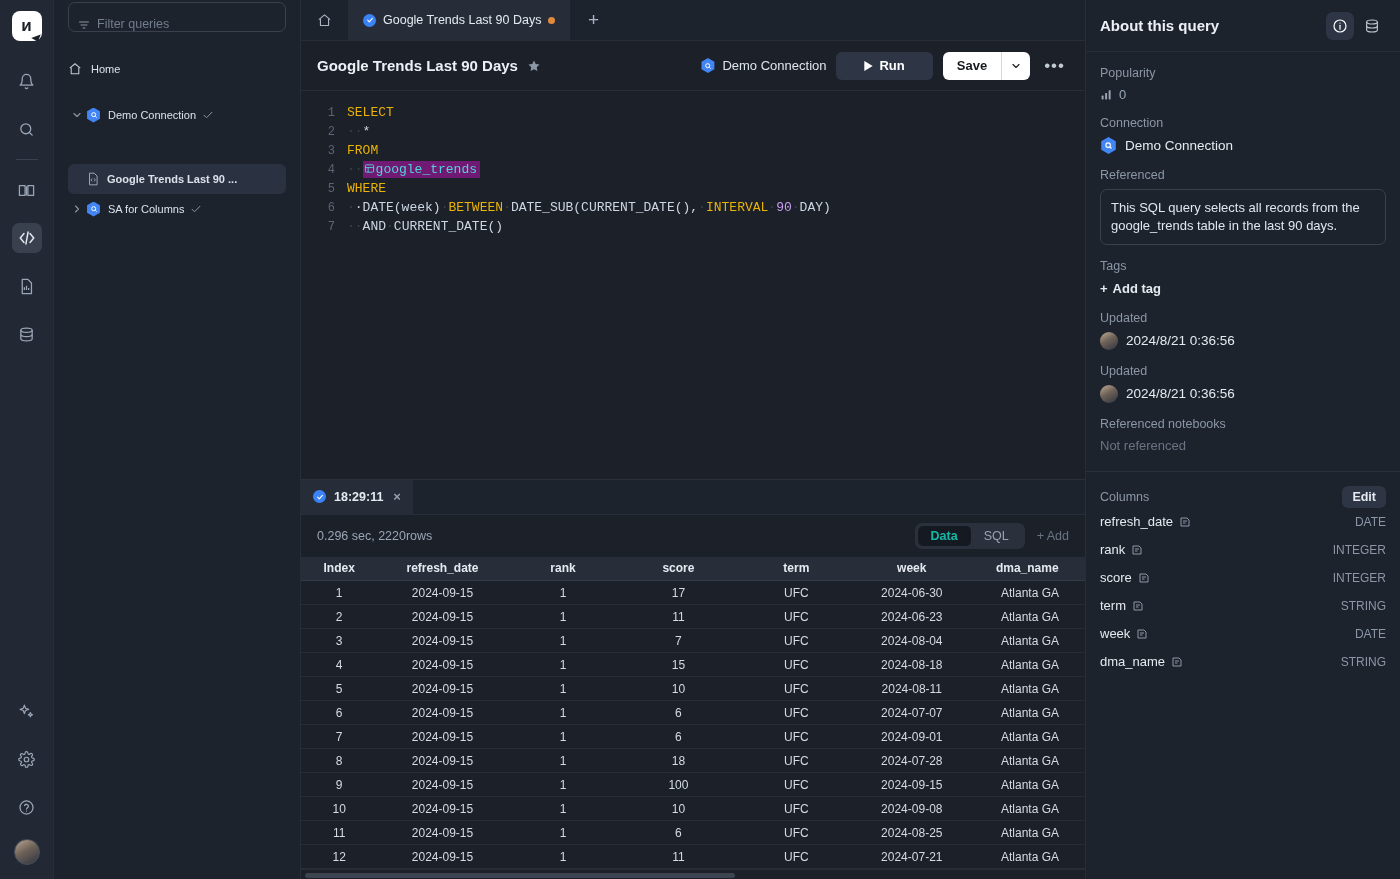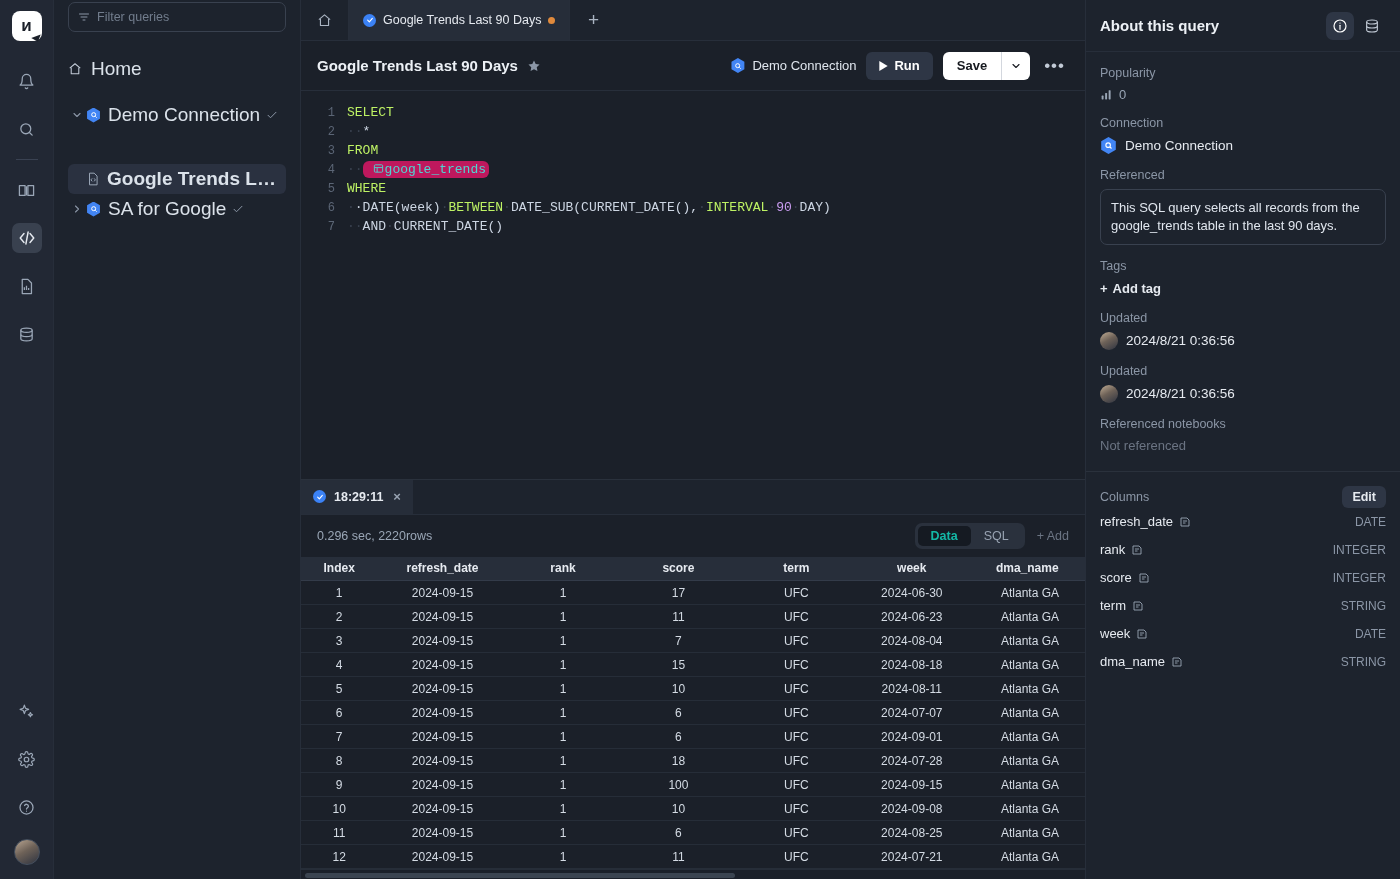--- a/index.html
+++ b/index.html
@@ -55,29 +55,29 @@
     padding: 0 14px;
   }
   .sb-head {
     height: 50px; display: flex; align-items: center; justify-content: space-between;
     padding-top: 6px;
   }
   .sb-title { font-size: 16px; font-weight: 700; color: #edf1f6; letter-spacing: .1px; }
   .collapse-btn { color: #9aa6b6; cursor: pointer; display: flex; }
   .filter-box {
     height: 30px; border: 1px solid #39414f; border-radius: 7px;
-    display: flex; align-items: center; gap: 7px; padding: 0 9px;
+    display: flex; align-items: flex-end; gap: 7px; padding: 0 9px;
     margin-top: 2px;
   }
   .filter-box .ph { color: #727d8d; font-size: 12.5px; }
   .tree { margin-top: 22px; }
   .tree-row {
     display: flex; align-items: center; height: 30px;
     border-radius: 6px; padding-right: 6px; cursor: pointer;
-    font-size: 19px; color: #dbe2ea; white-space: nowrap;
+    font-size: 11px; color: #dbe2ea; white-space: nowrap;
   }
   .tree-row.sel { background: #2a3140; font-weight: 700; margin-top: 34px; }
   .tw { width: 18px; display: flex; align-items: center; justify-content: center;
         color: #8b96a6; flex: 0 0 18px; }
   .hex {
     width: 15px; height: 15px; flex: 0 0 15px; margin-right: 7px;
     background: #4285f4;
     clip-path: polygon(50% 0%, 93% 25%, 93% 75%, 50% 100%, 7% 75%, 7% 25%);
     display: flex; align-items: center; justify-content: center;
     font-size: 8px; color: #fff;
@@ -119,21 +119,21 @@
   .qbar {
     height: 50px; display: flex; align-items: center; padding: 0 16px;
     border-bottom: 1px solid #272e3a;
   }
   .qtitle { font-size: 15px; font-weight: 700; color: #edf1f6; }
   .star { margin-left: 9px; color: #8b96a6; font-size: 14px; cursor: pointer; }
   .qbar-right { margin-left: auto; display: flex; align-items: center; gap: 10px; }
   .conn-chip { display: flex; align-items: center; gap: 7px; font-size: 13px; color: #dfe5ed; cursor: pointer; }
   .btn-run {
     background: #2e3645; color: #fff; border-radius: 6px; height: 28px;
-    display: flex; align-items: center; gap: 6px; padding: 0 13px;
+    display: flex; align-items: center; gap: 6px; padding: 0 28px;
     font-size: 13px; font-weight: 600; cursor: pointer;
   }
   .btn-save-grp { display: flex; height: 28px; border-radius: 6px; overflow: hidden; }
   .btn-save {
     background: #fff; color: #16191f; font-size: 13px; font-weight: 600;
     display: flex; align-items: center; padding: 0 14px; cursor: pointer;
   }
   .btn-save-caret {
     background: #fff; color: #16191f; display: flex; align-items: center;
     padding: 0 8px; border-left: 1px solid #d3d7de; cursor: pointer;
@@ -141,28 +141,28 @@
   .btn-more { color: #c2cad6; font-size: 17px; padding: 0 4px; cursor: pointer;
               letter-spacing: 1px; }
 
   
   .editor { flex: 1 1 auto; padding: 12px 0 0 0; overflow: hidden;
             font-family: "Liberation Mono", monospace; font-size: 13px; }
   .eline { display: flex; height: 19px; align-items: center; }
   .gut { width: 34px; text-align: right; padding-right: 12px; color: #5b6575;
          font-size: 12px; flex: 0 0 46px; }
   .code { white-space: pre; }
-  .kw { color: #bef264; }
+  .kw { color: #eab308; }
   .fn { color: #cdd6e3; }
   .num { color: #c99cf0; }
   .punc { color: #cdd6e3; }
   .dot { color: #39414f; }
   .tbl-pill {
-    color: #4fd6d2; background: #be185d; border-radius: 6px;
-    padding: 1px 3px 1px 10px;
+    color: #4fd6d2; background: #701a75; border-radius: 0;
+    padding: 1px 3px 1px 1px;
   }
 
   
   .results { flex: 0 0 auto; border-top: 1px solid #2a313c; background: #1b2029; }
   .res-tabs {
     height: 35px; display: flex; align-items: stretch; border-bottom: 1px solid #272e3a;
     background: #1d232d;
   }
   .res-tab {
     display: flex; align-items: center; gap: 8px; padding: 0 12px;
@@ -379,21 +379,21 @@
           <svg width="12" height="12" viewBox="0 0 24 24" fill="none" stroke="currentColor" stroke-width="2.2" stroke-linecap="round" stroke-linejoin="round">
               <path d="M9 6l6 6-6 6"></path>
             </svg>
         </span>
         <span class="hex">
           <svg width="8" height="8" viewBox="0 0 24 24" fill="none" stroke="#fff" stroke-width="3">
               <circle cx="11" cy="11" r="6"></circle>
               <path d="M16 16l4 4"></path>
             </svg>
         </span>
-        <span class="lbl">SA for Google</span>
+        <span class="lbl">SA for Columns</span>
         <span class="chk">
           <svg width="12" height="12" viewBox="0 0 24 24" fill="none" stroke="currentColor" stroke-width="2" stroke-linecap="round" stroke-linejoin="round">
               <path d="M4 12.5l5 5L20 6.5"></path>
             </svg>
         </span>
       </div>
     </div>
   </div>
 
   <div class="center">

